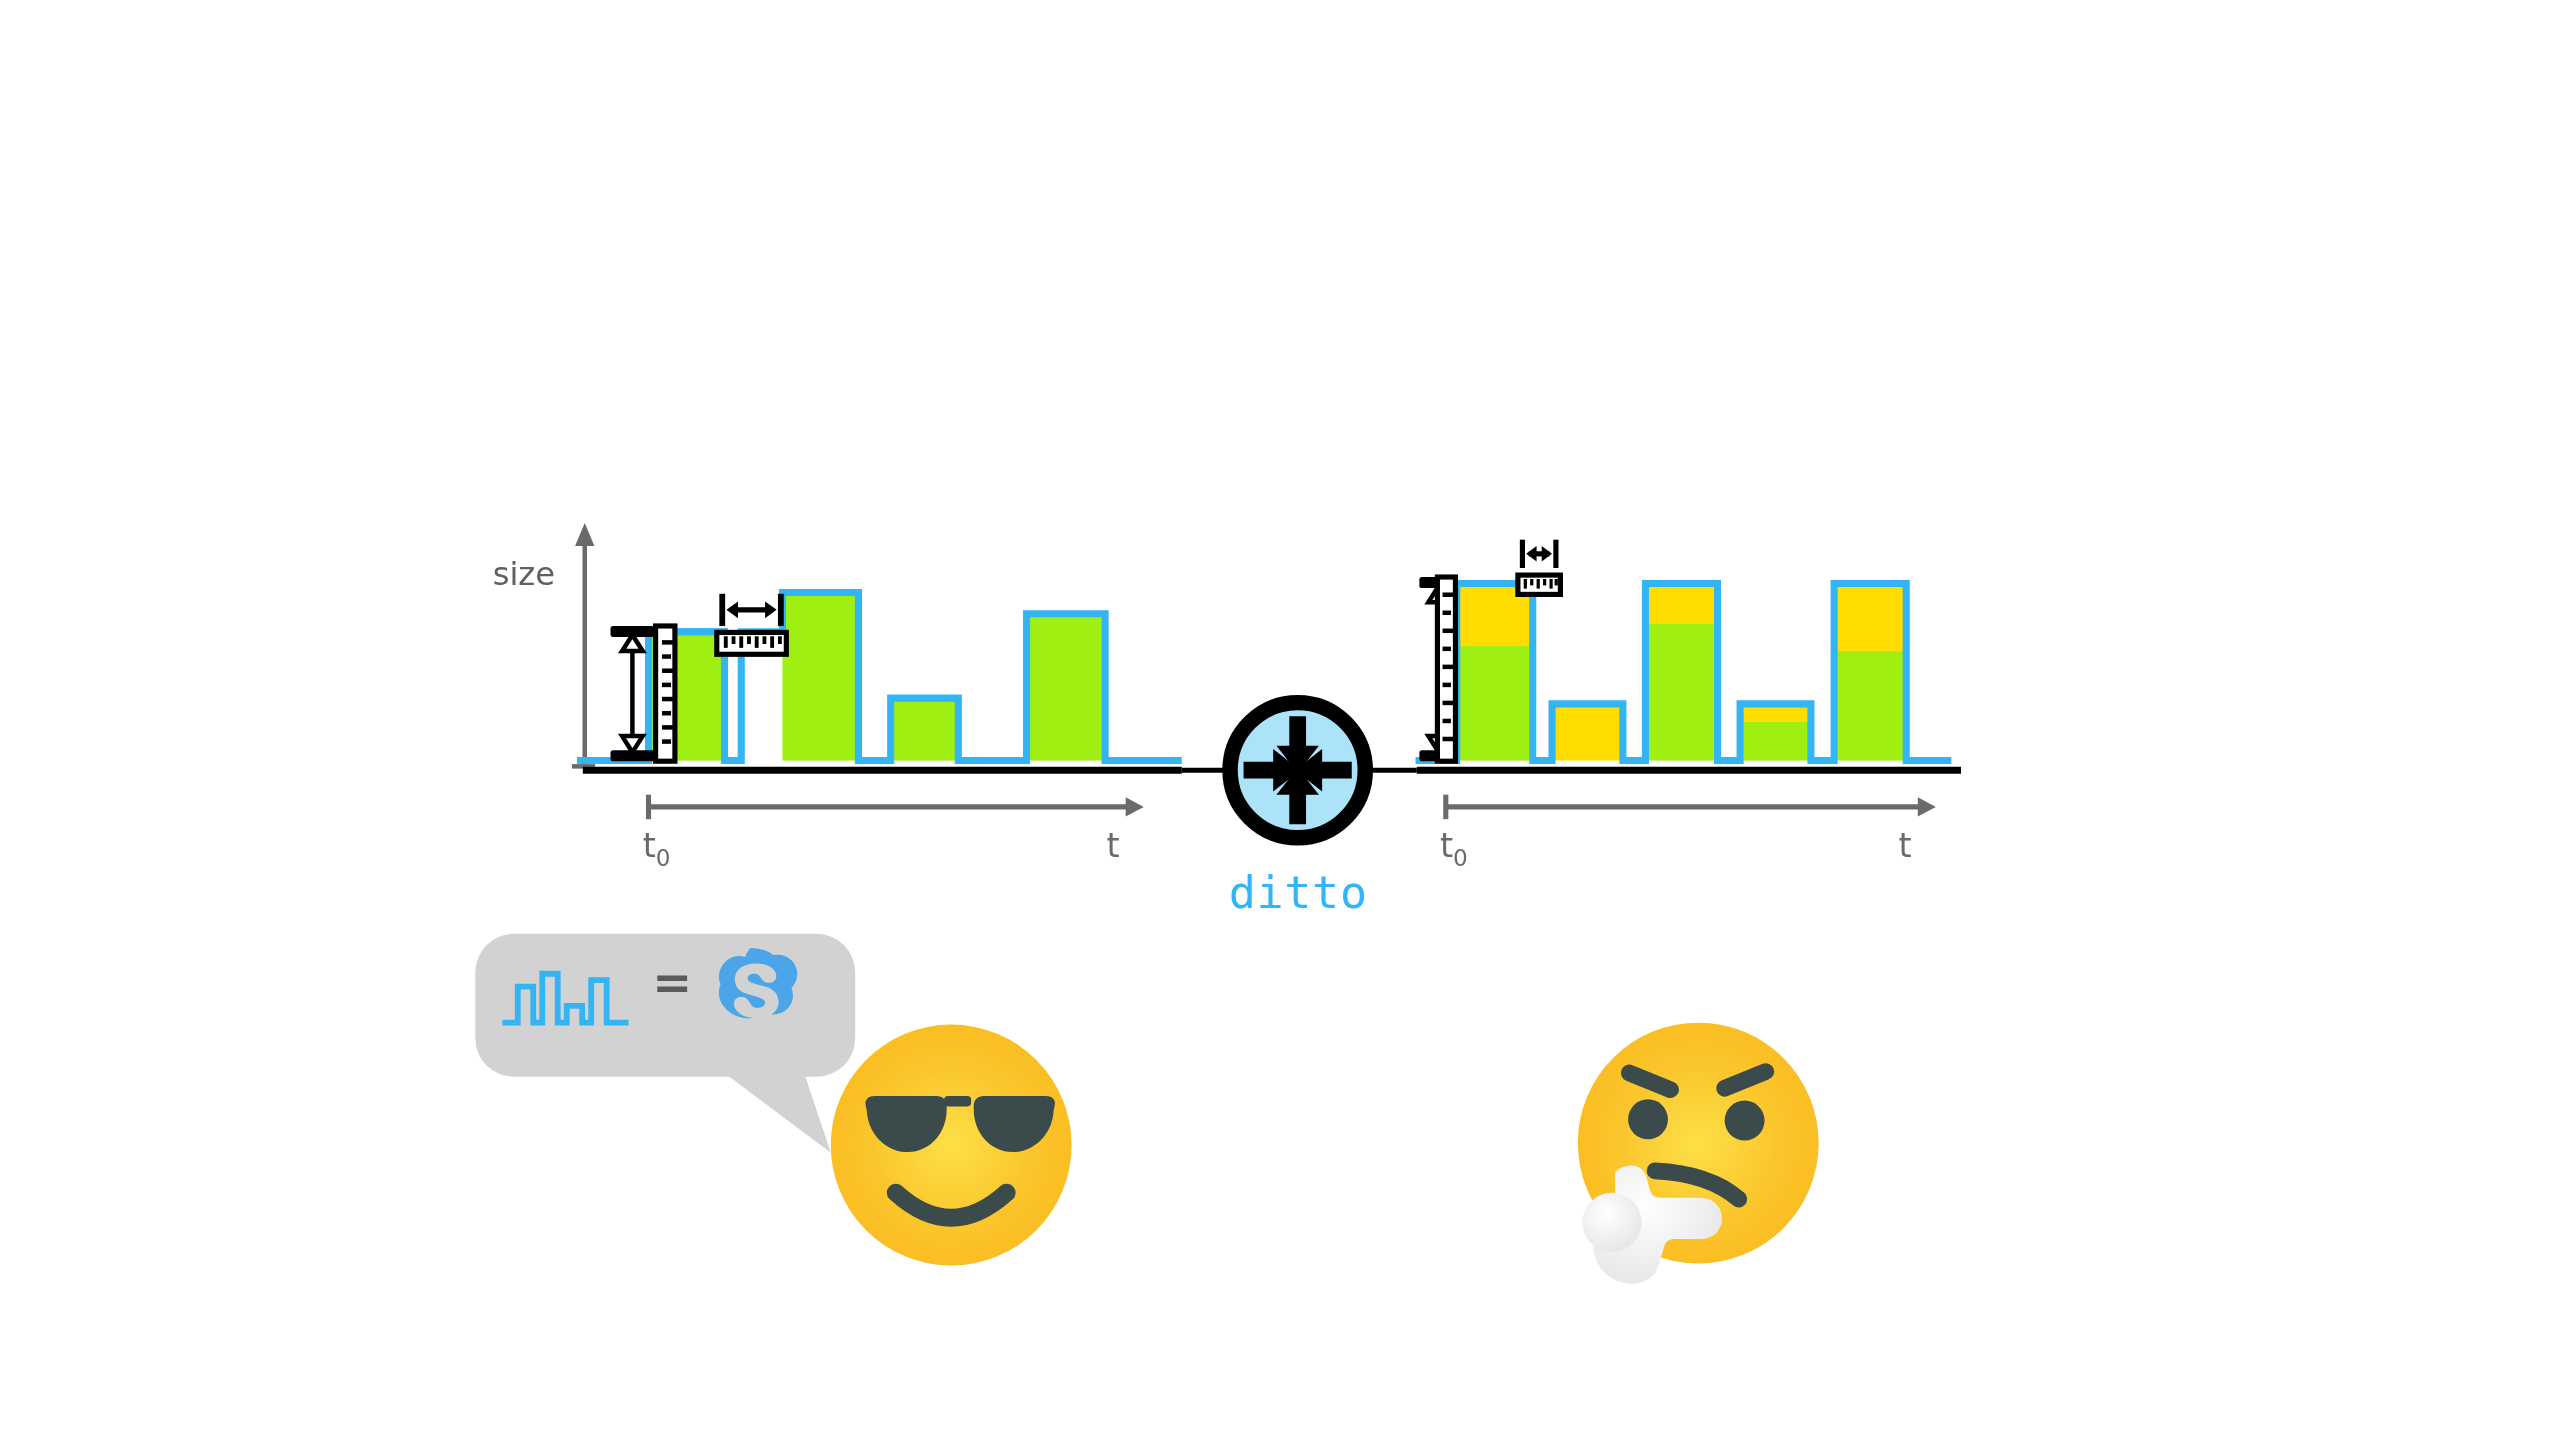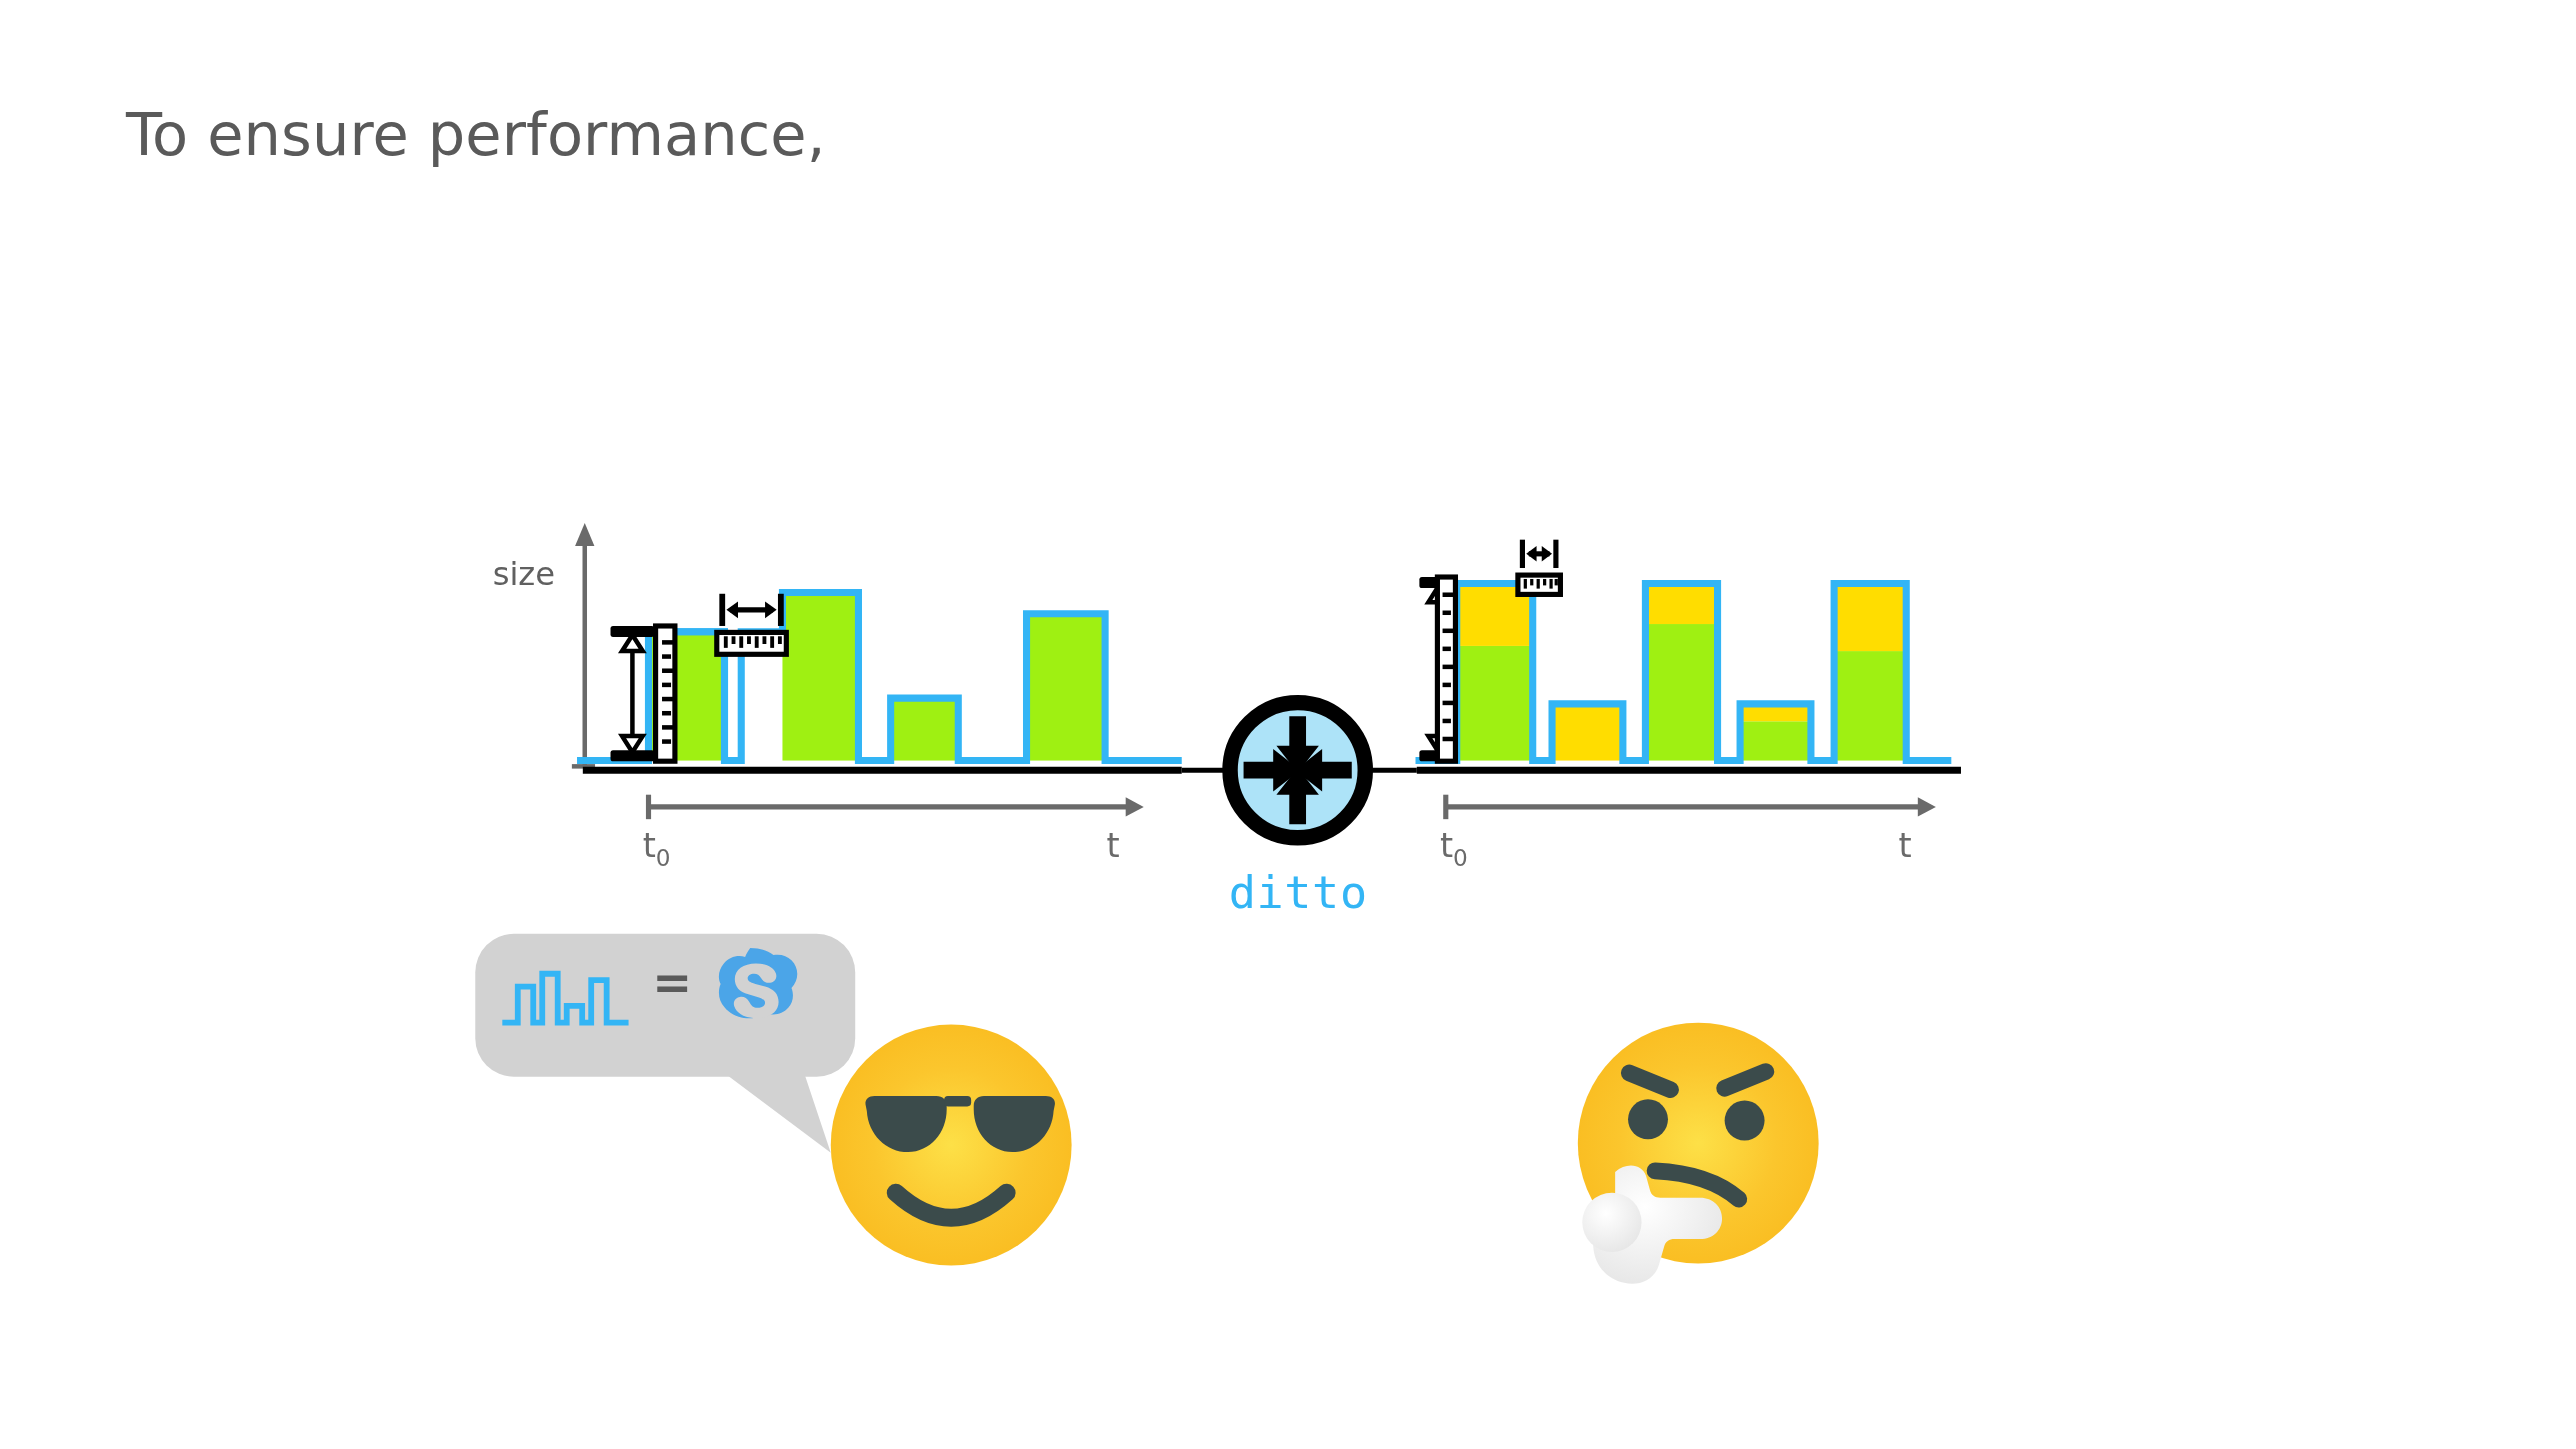--- a/index.html
+++ b/index.html
@@ -77,21 +77,20 @@
     font-size: 74px;
     font-weight: 700;
   }
 </style>
 </head>
 <body>
 
 <div id="slide">
 
   <div id="title-block">
-    <div class="title-line">To ensure performance,</div>
   </div>
 
   <div id="figure">
     <svg class="layer" viewBox="0 0 4000 2250" xmlns="http://www.w3.org/2000/svg">
 
       <defs>
 
         <radialGradient id="emojiGrad" cx="50%" cy="50%" r="62%">
           <stop offset="0%" stop-color="#FDE047"></stop>
           <stop offset="52%" stop-color="#FBC62D"></stop>

